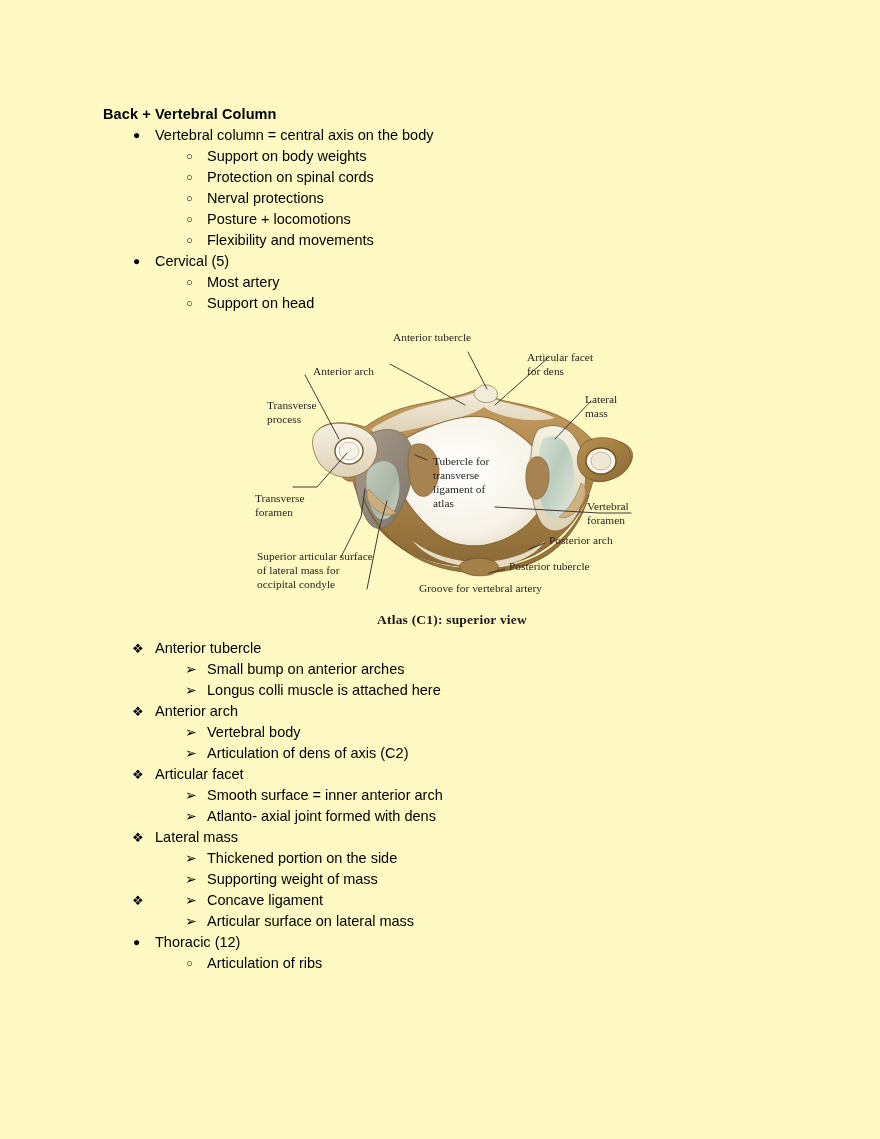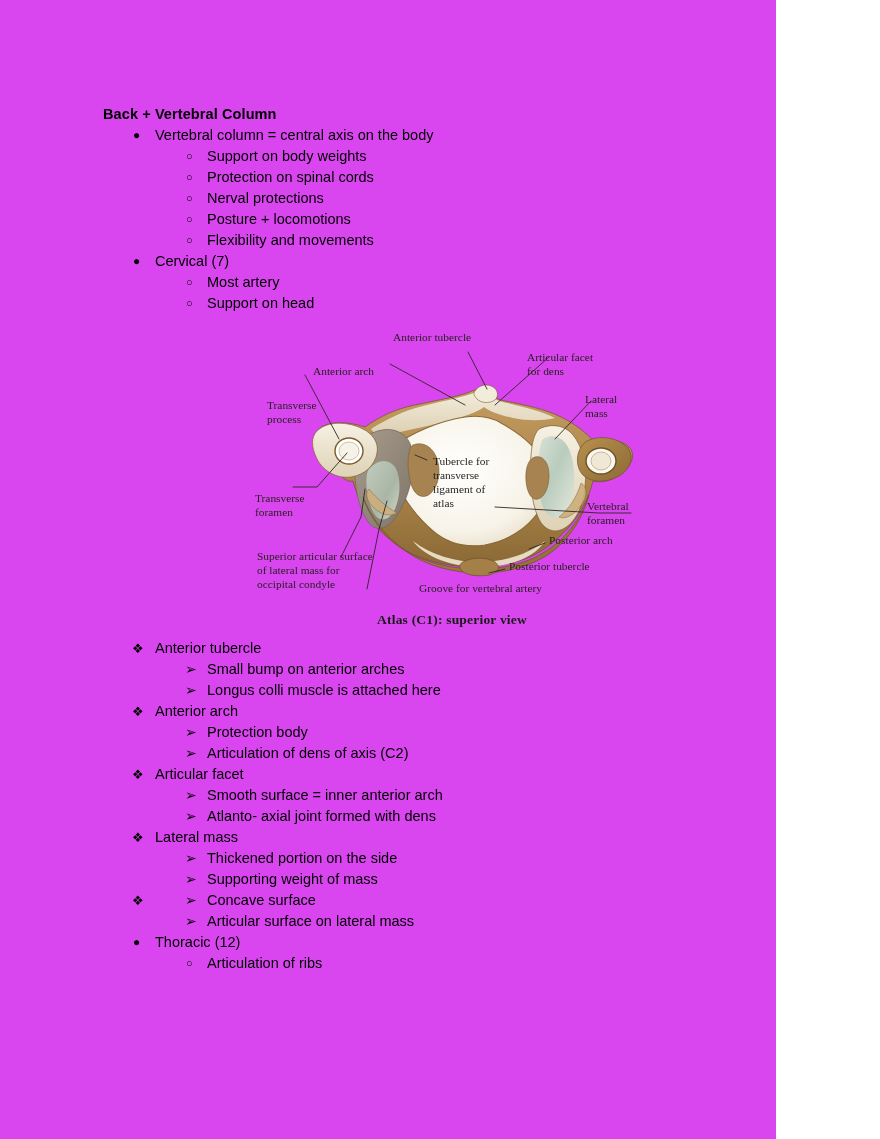--- a/index.html
+++ b/index.html
@@ -11,23 +11,23 @@
     width: 880px;
     height: 1139px;
     position: relative;
     font-family: "Liberation Sans", sans-serif;
     color: #000000;
     overflow: hidden;
   }
   .page {
     position: absolute;
     left: 0; top: 0;
-    width: 776px;
+    width: 880px;
     height: 1139px;
-    background: #d946ef;
+    background: #fef9c3;
   }
   .content {
     position: absolute;
     left: 103px;
     top: 104px;
     width: 700px;
   }
   .doc-title {
     font-size: 14.5px;
     font-weight: bold;
@@ -124,21 +124,21 @@
 
     <div class="doc-title">Back + Vertebral Column</div>
 
     <ul class="lvl1" id="list-top">
         <li class="item l1"><span class="mk disc">●</span><span class="txt">Vertebral column = central axis on the body</span></li>
         <li class="item l2"><span class="mk circ">○</span><span class="txt">Support on body weights</span></li>
         <li class="item l2"><span class="mk circ">○</span><span class="txt">Protection on spinal cords</span></li>
         <li class="item l2"><span class="mk circ">○</span><span class="txt">Nerval protections</span></li>
         <li class="item l2"><span class="mk circ">○</span><span class="txt">Posture + locomotions</span></li>
         <li class="item l2"><span class="mk circ">○</span><span class="txt">Flexibility and movements</span></li>
-        <li class="item l1"><span class="mk disc">●</span><span class="txt">Cervical (7)</span></li>
+        <li class="item l1"><span class="mk disc">●</span><span class="txt">Cervical (5)</span></li>
         <li class="item l2"><span class="mk circ">○</span><span class="txt">Most artery</span></li>
         <li class="item l2"><span class="mk circ">○</span><span class="txt">Support on head</span></li>
       </ul>
 
   </div>
 
   <div class="figure">
     <svg width="418" height="308" viewBox="0 0 418 308" xmlns="http://www.w3.org/2000/svg">
       <defs>
         <linearGradient id="gTan" x1="0" y1="0" x2="0" y2="1">
@@ -361,29 +361,29 @@
 
     <div class="fig-caption">Atlas (C1): superior view</div>
   </div>
 
   <div class="content" style="top:638px;">
     <ul class="lvl1" id="list-bottom">
         <li class="item l1"><span class="mk diamond">❖</span><span class="txt">Anterior tubercle</span></li>
         <li class="item l2"><span class="mk arrow">➢</span><span class="txt">Small bump on anterior arches</span></li>
         <li class="item l2"><span class="mk arrow">➢</span><span class="txt">Longus colli muscle is attached here</span></li>
         <li class="item l1"><span class="mk diamond">❖</span><span class="txt">Anterior arch</span></li>
-        <li class="item l2"><span class="mk arrow">➢</span><span class="txt">Protection body</span></li>
+        <li class="item l2"><span class="mk arrow">➢</span><span class="txt">Vertebral body</span></li>
         <li class="item l2"><span class="mk arrow">➢</span><span class="txt">Articulation of dens of axis (C2)</span></li>
         <li class="item l1"><span class="mk diamond">❖</span><span class="txt">Articular facet</span></li>
         <li class="item l2"><span class="mk arrow">➢</span><span class="txt">Smooth surface = inner anterior arch</span></li>
         <li class="item l2"><span class="mk arrow">➢</span><span class="txt">Atlanto- axial joint formed with dens</span></li>
         <li class="item l1"><span class="mk diamond">❖</span><span class="txt">Lateral mass</span></li>
         <li class="item l2"><span class="mk arrow">➢</span><span class="txt">Thickened portion on the side</span></li>
         <li class="item l2"><span class="mk arrow">➢</span><span class="txt">Supporting weight of mass</span></li>
         <li class="item l1"><span class="mk diamond">❖</span></li>
-        <li class="item l2"><span class="mk arrow">➢</span><span class="txt">Concave surface</span></li>
+        <li class="item l2"><span class="mk arrow">➢</span><span class="txt">Concave ligament</span></li>
         <li class="item l2"><span class="mk arrow">➢</span><span class="txt">Articular surface on lateral mass</span></li>
         <li class="item l1"><span class="mk disc">●</span><span class="txt">Thoracic (12)</span></li>
         <li class="item l2"><span class="mk circ">○</span><span class="txt">Articulation of ribs</span></li>
       </ul>
   </div>
 
 </div>
 
 </body></html>

